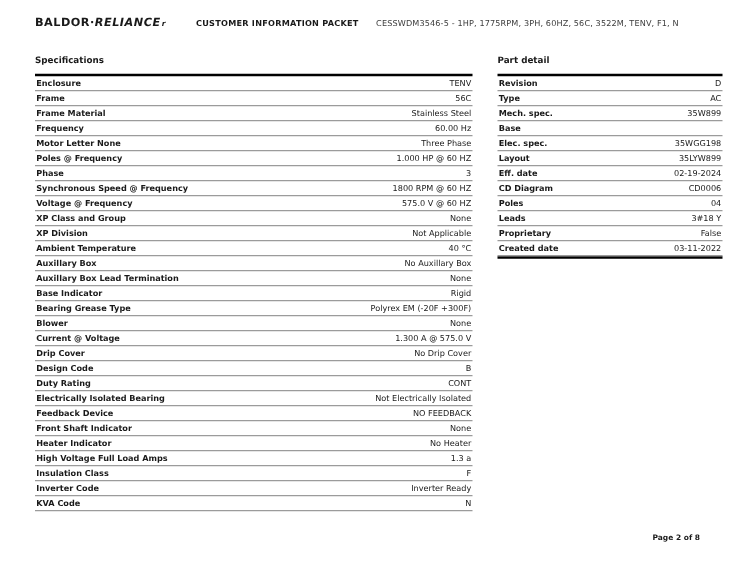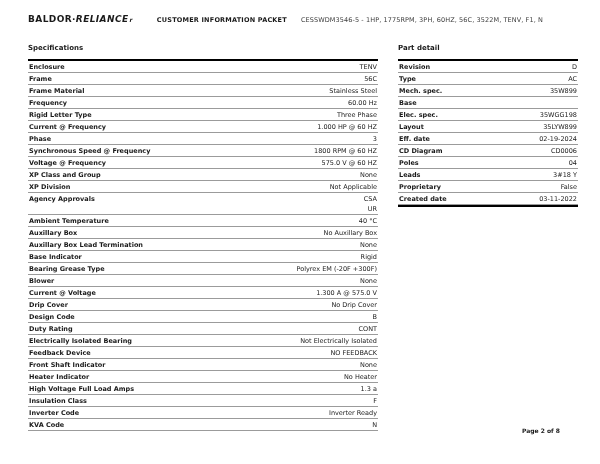--- a/index.html
+++ b/index.html
@@ -103,27 +103,27 @@
         <div class="tval">Stainless Steel</div>
       </span>
     </div>
     <div class="trow">
       <span class="tlabel">Frequency</span>
       <span class="tvals">
         <div class="tval">60.00 Hz</div>
       </span>
     </div>
     <div class="trow">
-      <span class="tlabel">Rigid Letter Type</span>
+      <span class="tlabel">Motor Letter None</span>
       <span class="tvals">
         <div class="tval">Three Phase</div>
       </span>
     </div>
     <div class="trow">
-      <span class="tlabel">Current @ Frequency</span>
+      <span class="tlabel">Poles @ Frequency</span>
       <span class="tvals">
         <div class="tval">1.000 HP @ 60 HZ</div>
       </span>
     </div>
     <div class="trow">
       <span class="tlabel">Phase</span>
       <span class="tvals">
         <div class="tval">3</div>
       </span>
     </div>
@@ -142,27 +142,20 @@
     <div class="trow">
       <span class="tlabel">XP Class and Group</span>
       <span class="tvals">
         <div class="tval">None</div>
       </span>
     </div>
     <div class="trow">
       <span class="tlabel">XP Division</span>
       <span class="tvals">
         <div class="tval">Not Applicable</div>
-      </span>
-    </div>
-    <div class="trow">
-      <span class="tlabel">Agency Approvals</span>
-      <span class="tvals">
-        <div class="tval">CSA</div>
-        <div class="tval">UR</div>
       </span>
     </div>
     <div class="trow">
       <span class="tlabel">Ambient Temperature</span>
       <span class="tvals">
         <div class="tval">40 °C</div>
       </span>
     </div>
     <div class="trow">
       <span class="tlabel">Auxillary Box</span>

